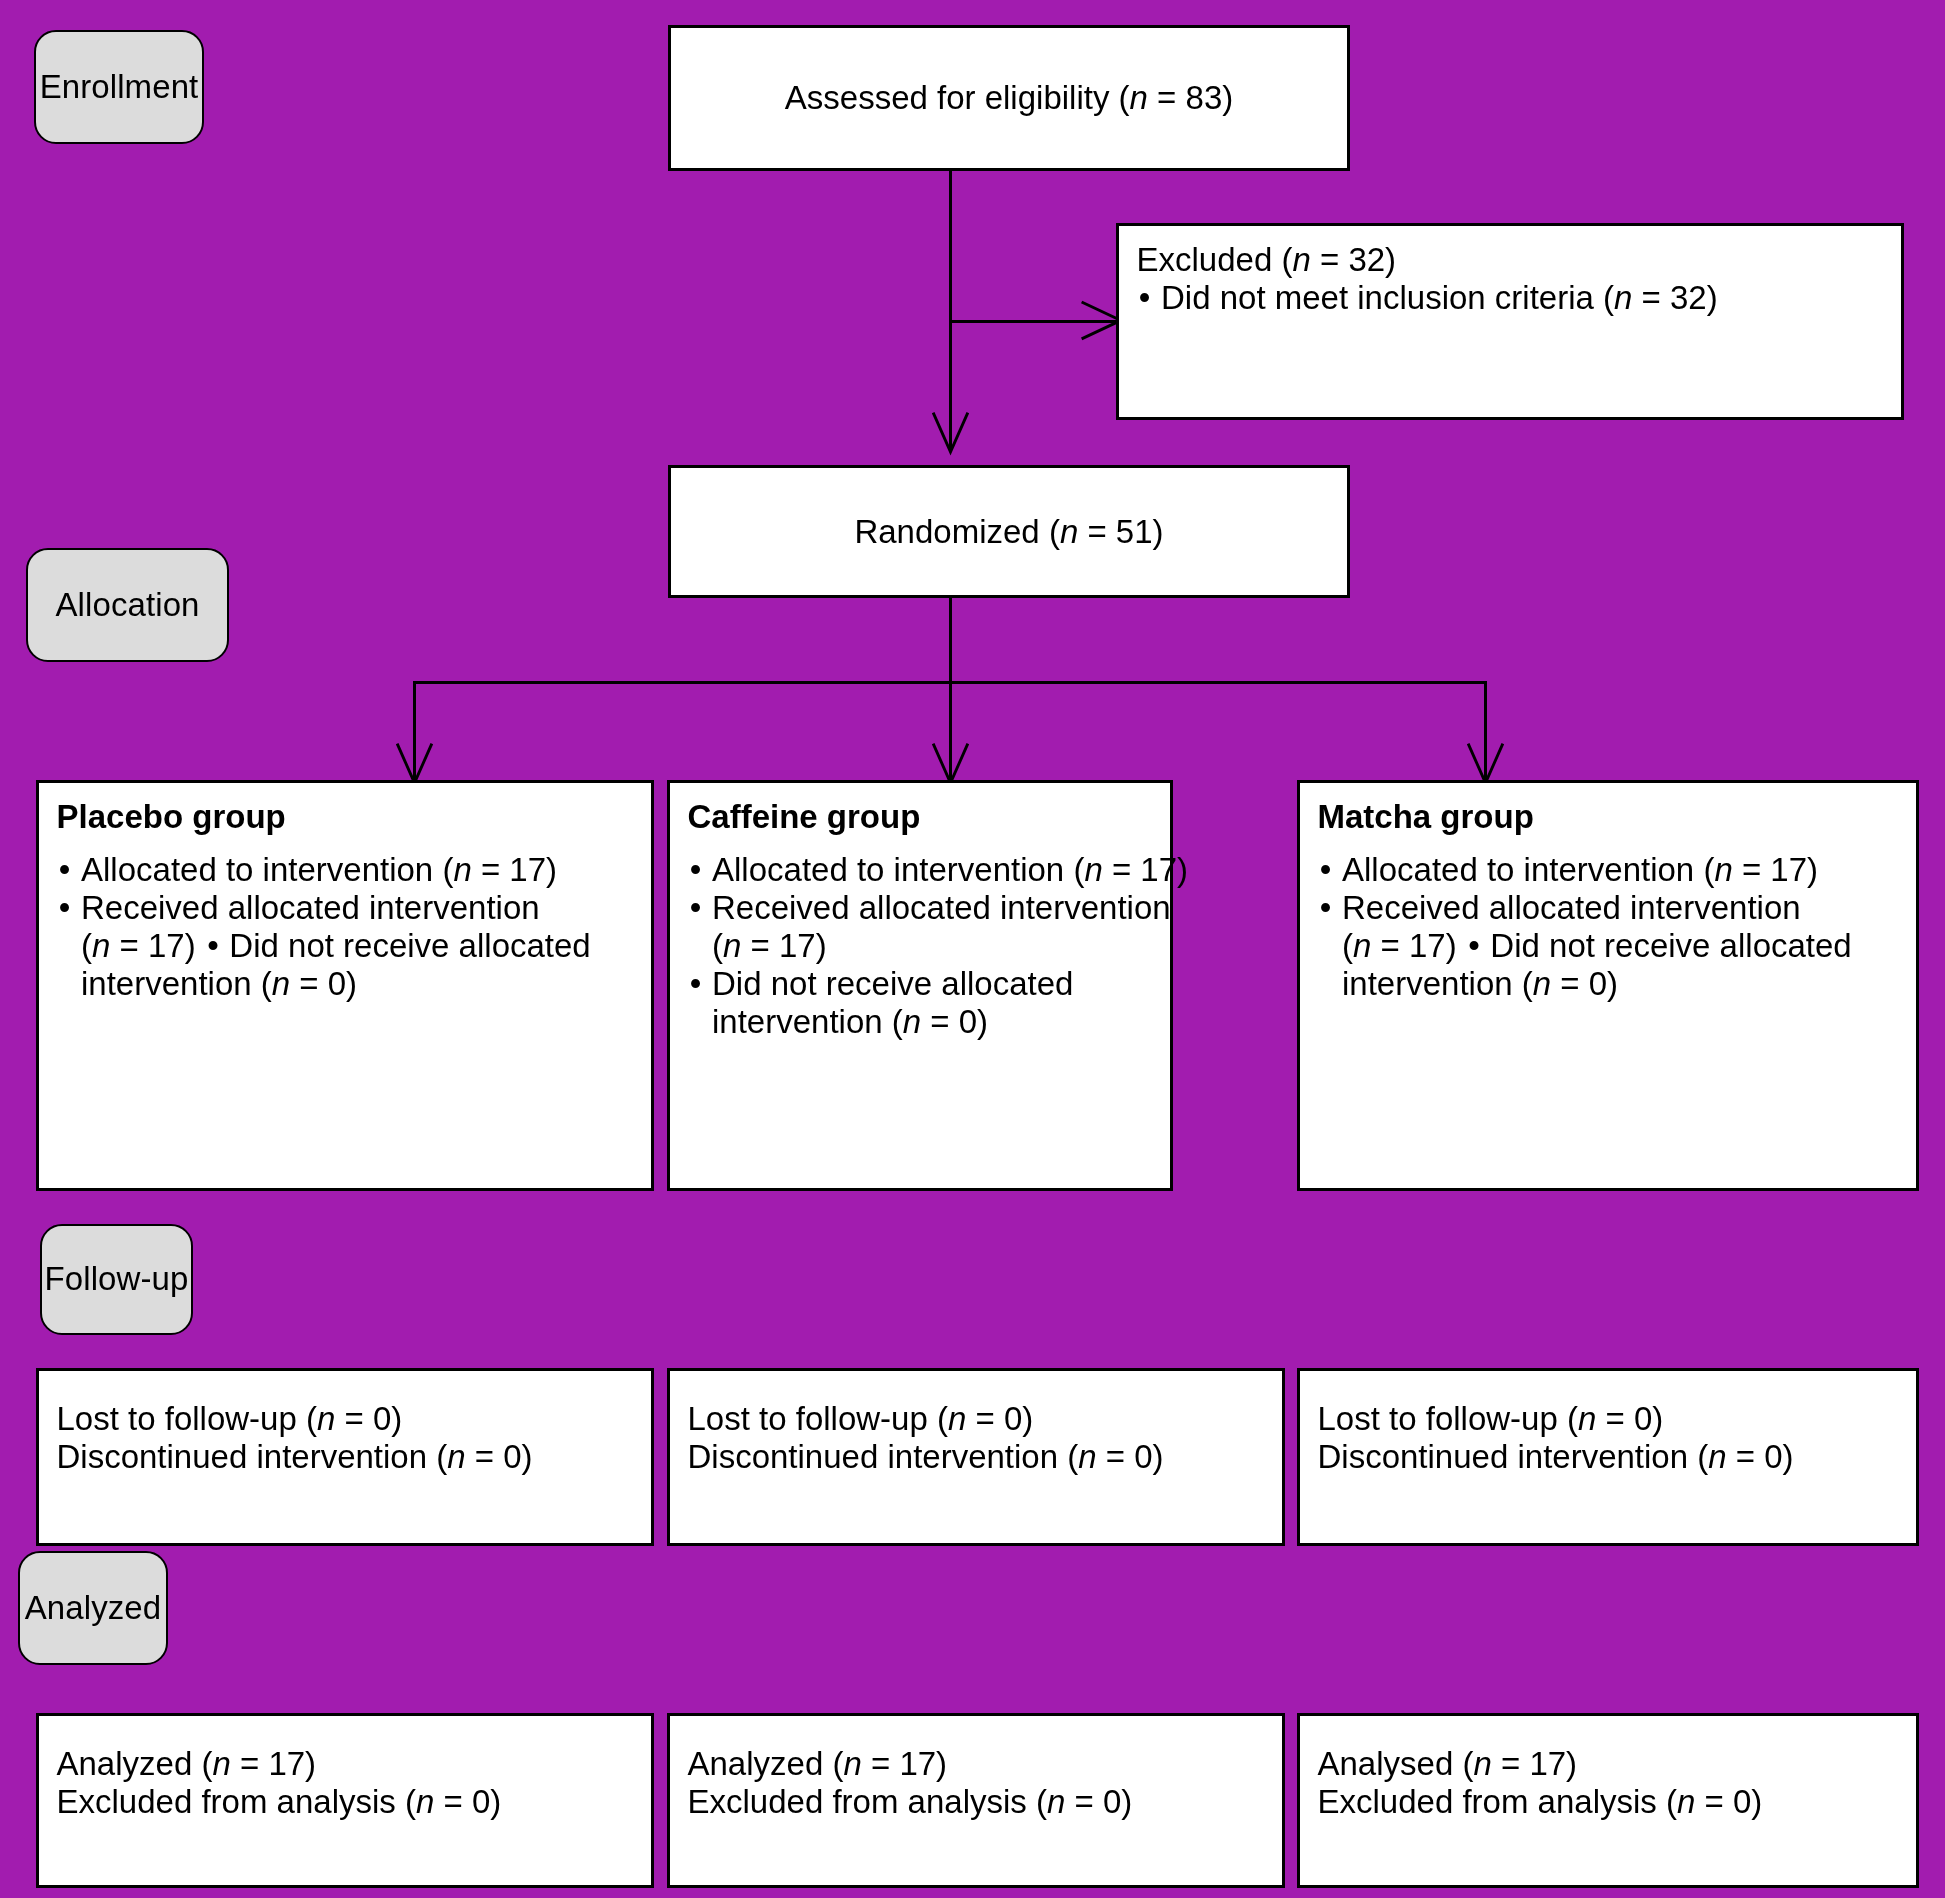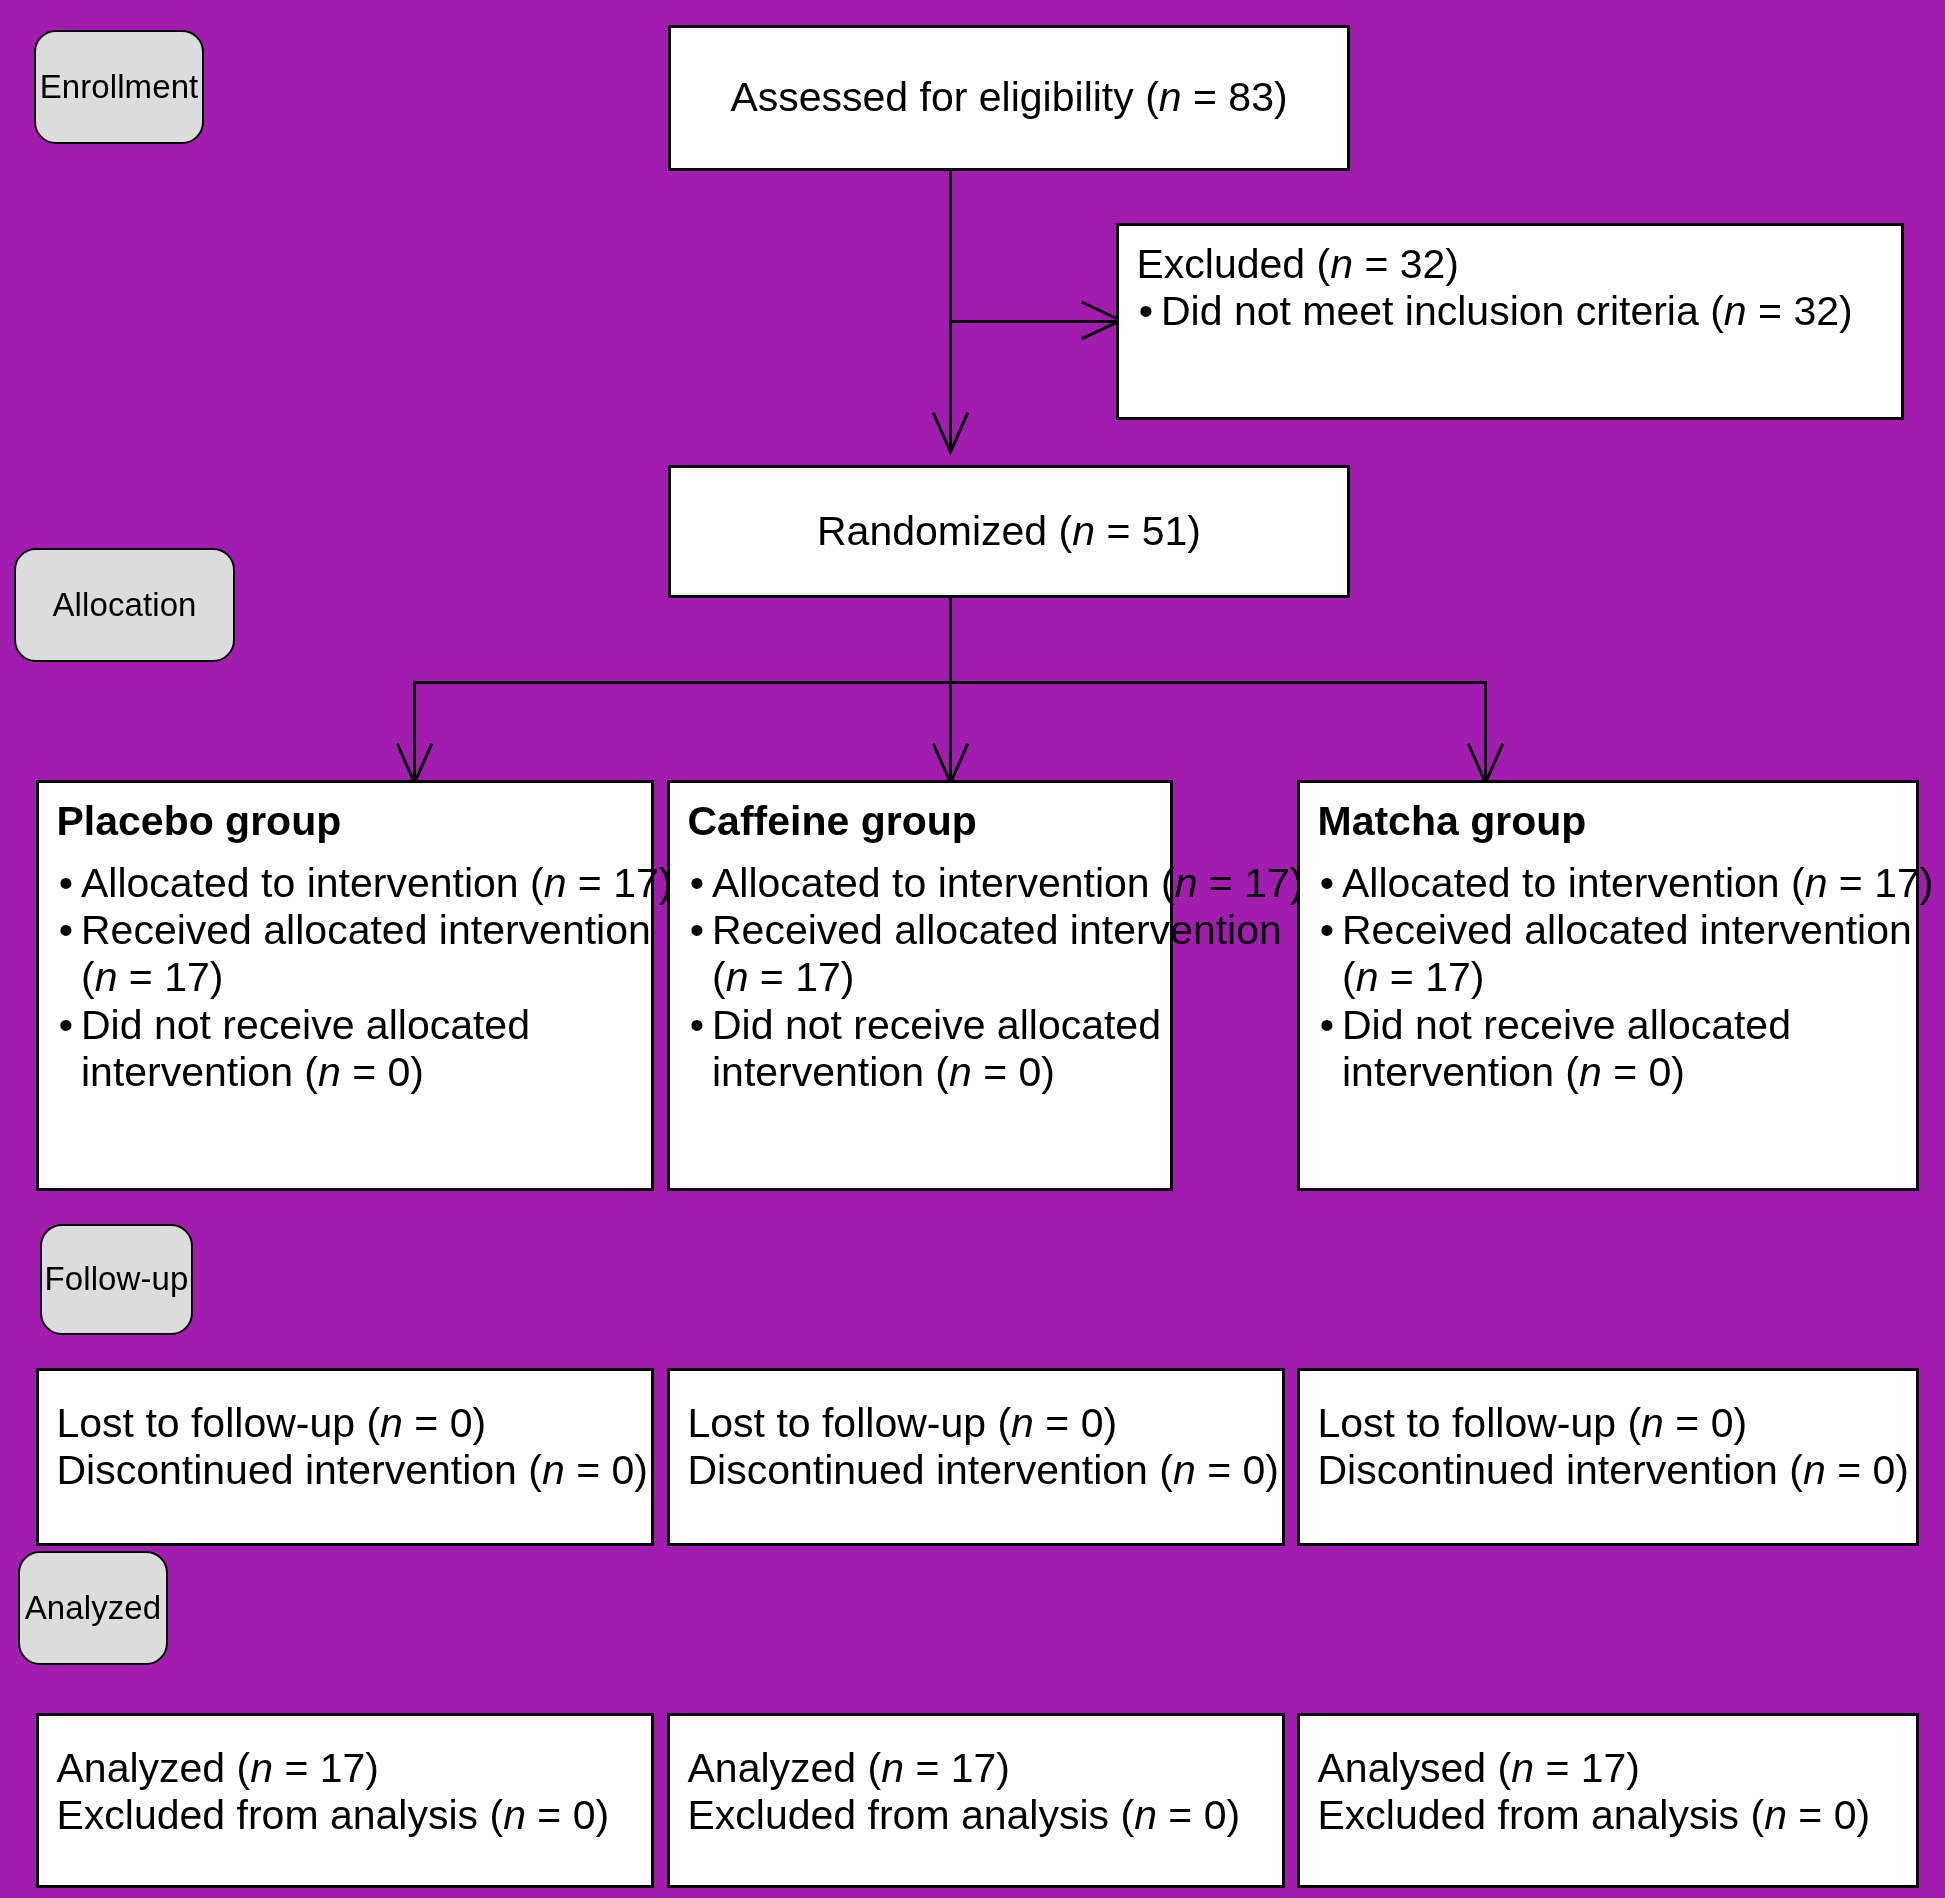--- a/index.html
+++ b/index.html
@@ -34,21 +34,21 @@
     line-height: 1.1;
     letter-spacing: 0.1px;
   }
 
   
   .box {
     position: absolute;
     background: #ffffff;
     border: 3.5px solid #000000;
     box-sizing: border-box;
-    font-size: 41px;
+    font-size: 33px;
     line-height: 1.15;
   }
   .box.centered {
     display: flex;
     align-items: center;
     justify-content: center;
     text-align: center;
   }
   .box.padded {
     padding: 15px 15px 15px 17.5px;
@@ -134,21 +134,21 @@
 
   <div class="box padded" style="left:1116px; top:223px; width:788px; height:197px;">
     <span class="plain-line"><span>Excluded (</span><em class="nvar">n</em><span> = 32)</span></span>
     <span class="bullet-line last"><span class="bullet-dot">•</span><span>Did not meet inclusion criteria (</span><em class="nvar">n</em><span> = 32)</span></span>
   </div>
 
   <div class="box centered" style="left:668px; top:465px; width:682px; height:133px;">
     <span class="line"><span>Randomized (</span><em class="nvar">n</em><span> = 51)</span></span>
   </div>
 
-  <div class="stage-pill" style="left:14px; top:548px; width:221px; height:114px;">
+  <div class="stage-pill" style="left:26px; top:548px; width:203px; height:114px;">
     <span>Allocation</span>
   </div>
 
   <div class="vline" style="left:949px; top:598px; height:187px;"></div>
   <div class="hline" style="left:413px; top:681px; width:1073px;"></div>
   <div class="vline" style="left:413px; top:681px; height:104px;"></div>
   <div class="vline" style="left:1484px; top:681px; height:104px;"></div>
 
   <svg class="arrow-svg" style="left:390px; top:739px;" width="49" height="52" viewBox="0 0 84 90">
     <path d="M 12 8 L 42 76 L 72 8" fill="none" stroke="#000000" stroke-width="5"></path>

